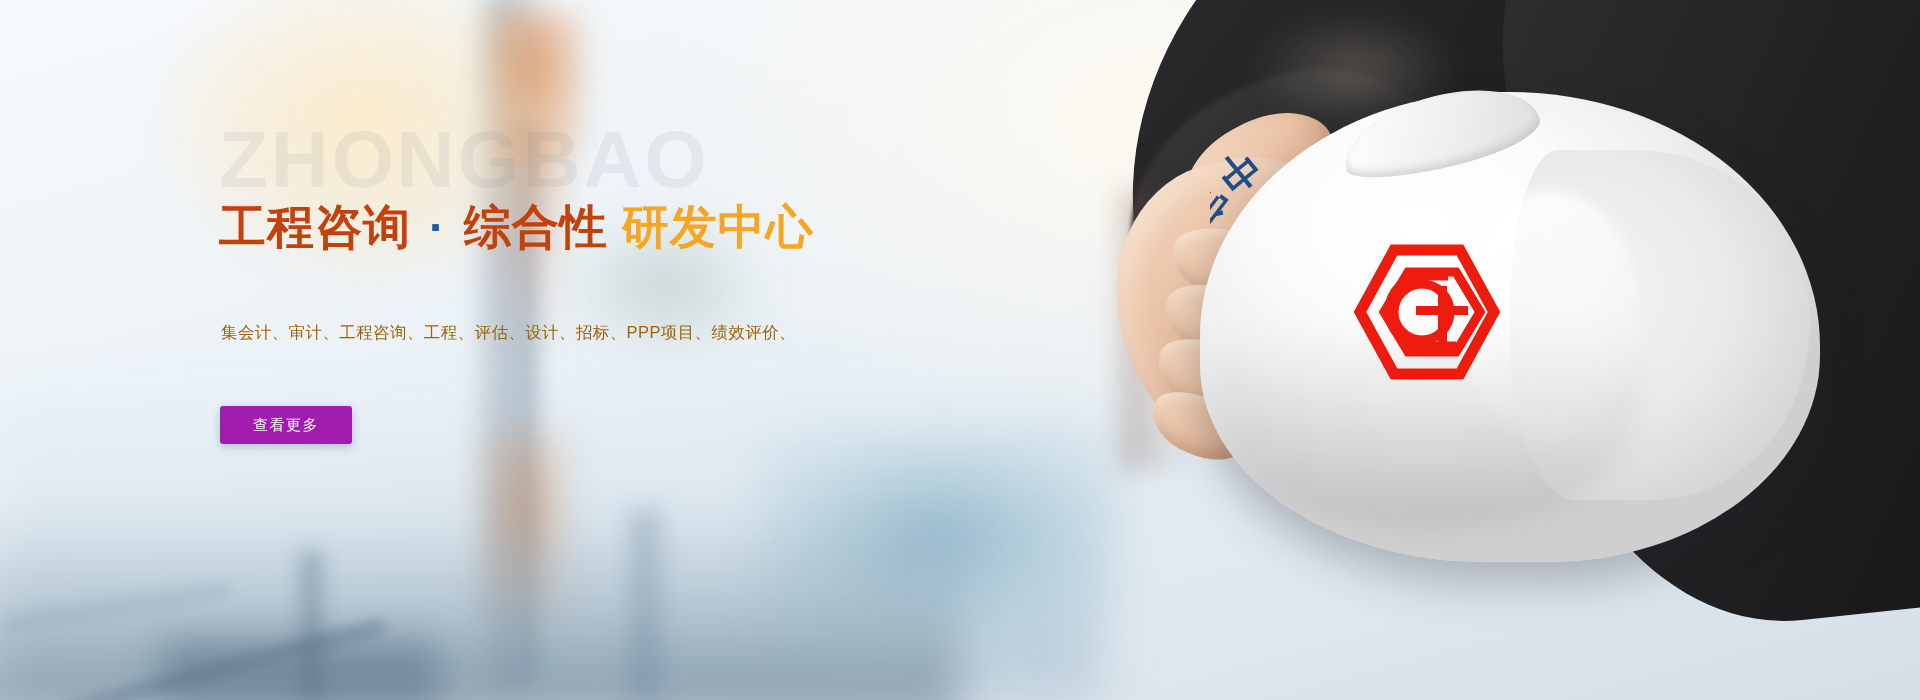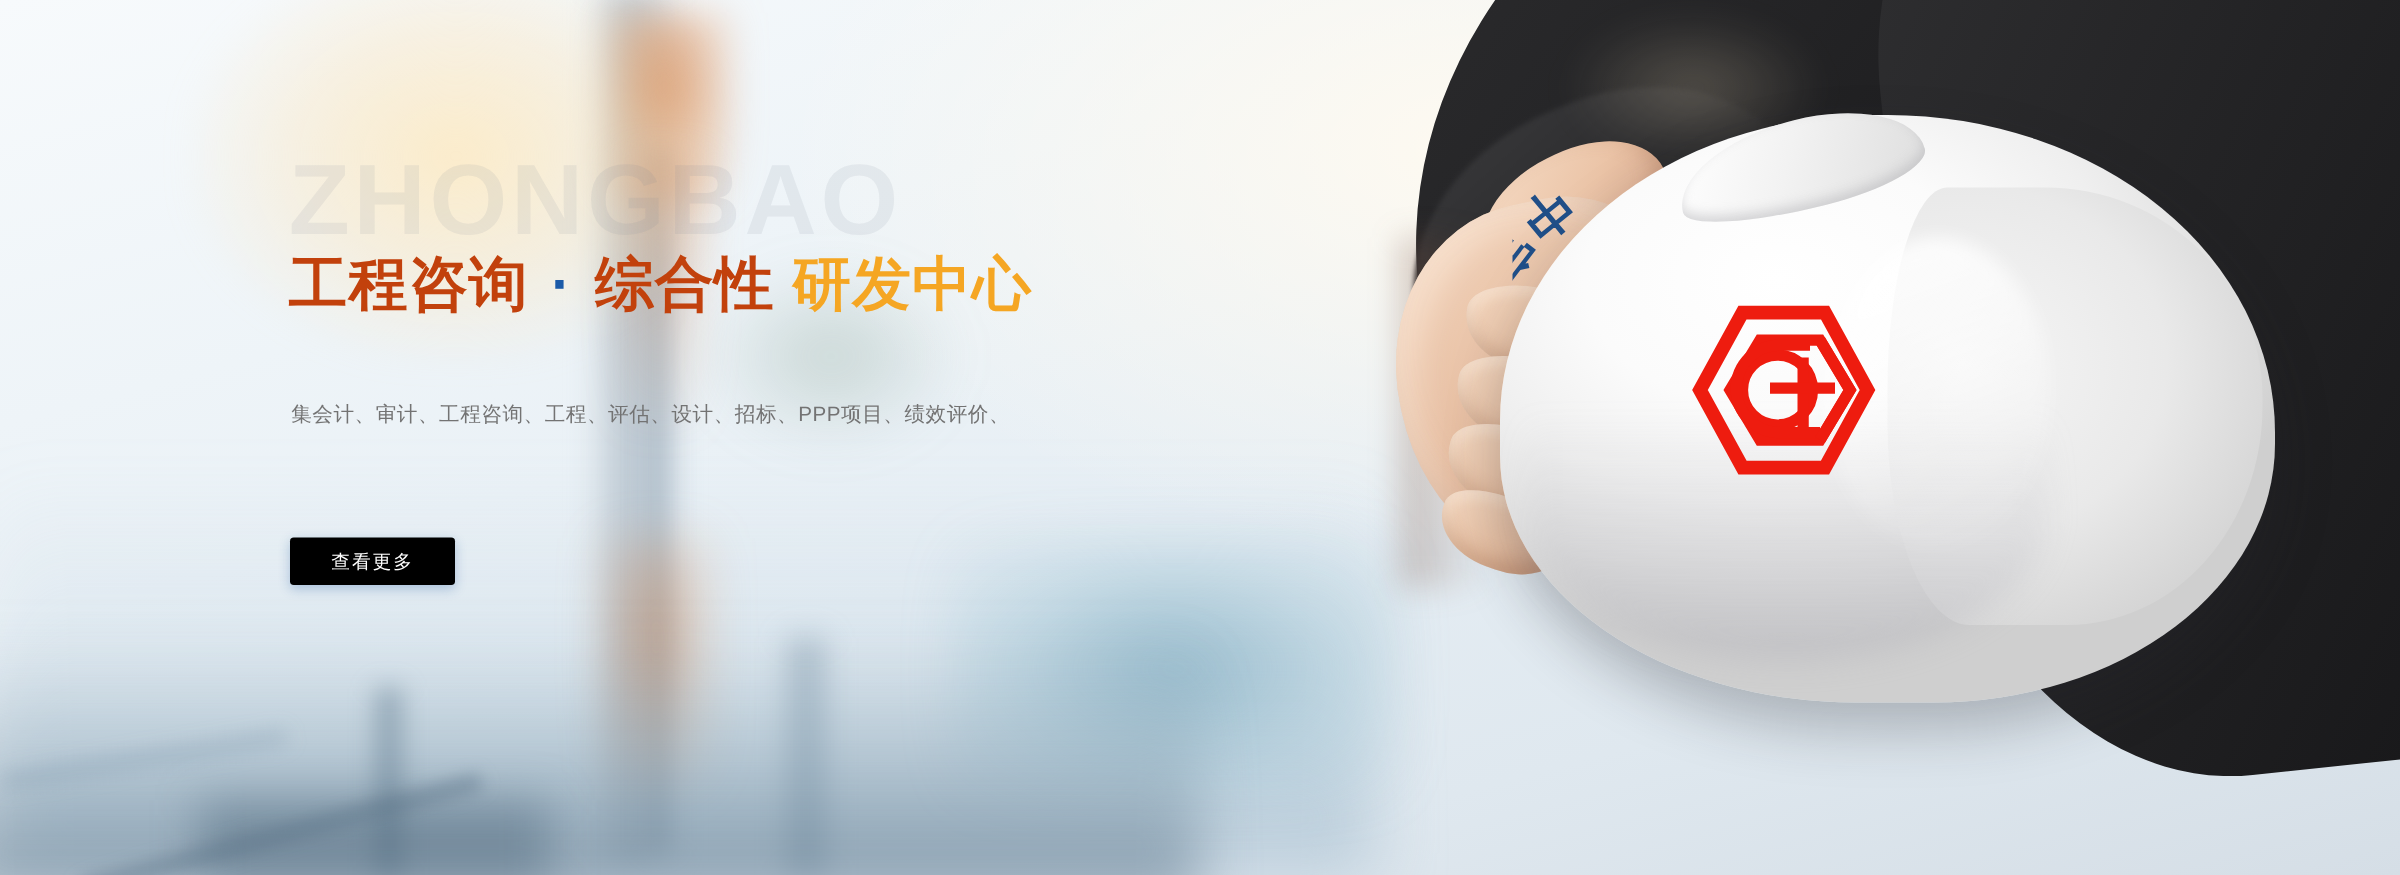--- a/index.html
+++ b/index.html
@@ -291,21 +291,21 @@
     position: absolute;
     left: 380px; top: 92px;
     width: 620px; height: 470px;
   }
   .hex-logo { position: absolute; left: 152px; top: 150px; }
   .arc-text { position: absolute; left: 10px; top: 10px; }
 
   
   .content {
     position: absolute;
-    left: 231px; top: 0;
+    left: 219px; top: 0;
     width: 760px; height: 608px;
     z-index: 10;
   }
 
   .watermark {
     position: absolute;
     left: 0; top: 120px;
     font-size: 80px;
     font-weight: 700;
     letter-spacing: 3px;
@@ -326,44 +326,43 @@
   }
   .hl-line { display: block; }
   .hl-blue   { color: #c2410c; }
   .hl-orange { color: #F5A623; }
   .hl-dot    { color: #1B5AA8; padding: 0 4px; }
 
   .desc {
     position: absolute;
     left: 2px; top: 308px;
     font-size: 16.5px;
-    color: #737373;
+    color: #a16207;
     line-height: 48px;
     letter-spacing: 0.4px;
     white-space: nowrap;
   }
   .desc span { display: block; }
 
   .cta {
     position: absolute;
     left: 1px; top: 406px;
     width: 132px; height: 38px;
-    background: #000000;
+    background: #a21caf;
     color: #ffffff;
     border: none;
     border-radius: 3px;
     font-size: 15px;
     letter-spacing: 1.5px;
     font-family: "Liberation Sans", "DejaVu Sans", sans-serif;
     cursor: pointer;
     display: flex;
     align-items: center;
     justify-content: center;
     box-shadow: 0 3px 9px rgba(22,84,158,0.28);
-    margin-top: 24px;
   }
 </style>
 </head>
 <body>
 
 <div class="banner">
 
   <div class="bg-layer">
     <div class="bg-sky"></div>
     <div class="bg-haze"></div>

